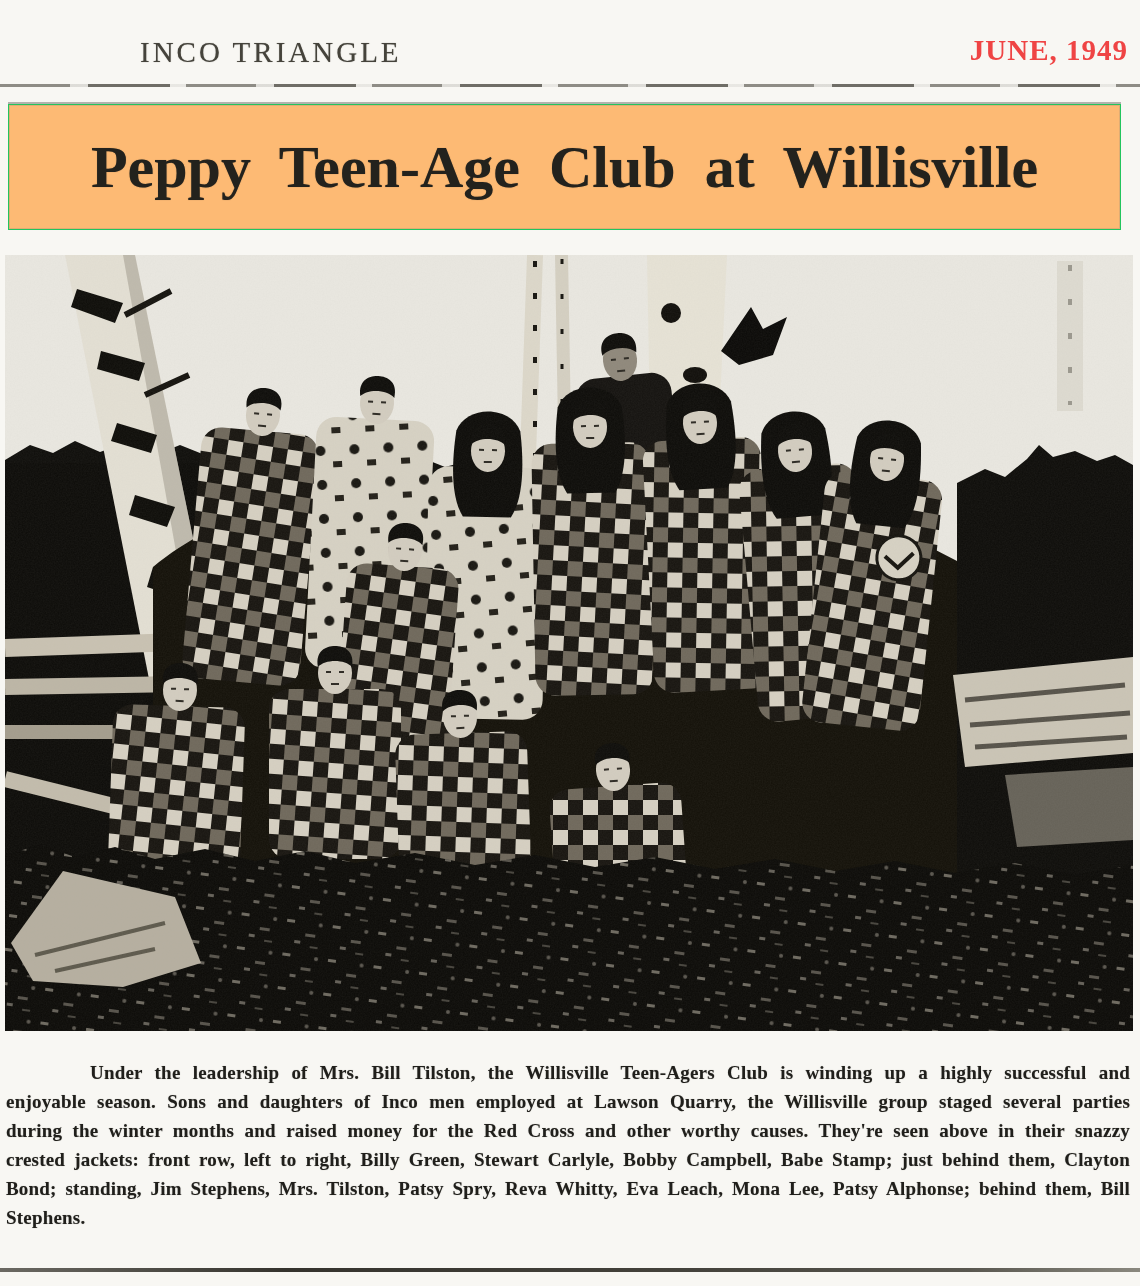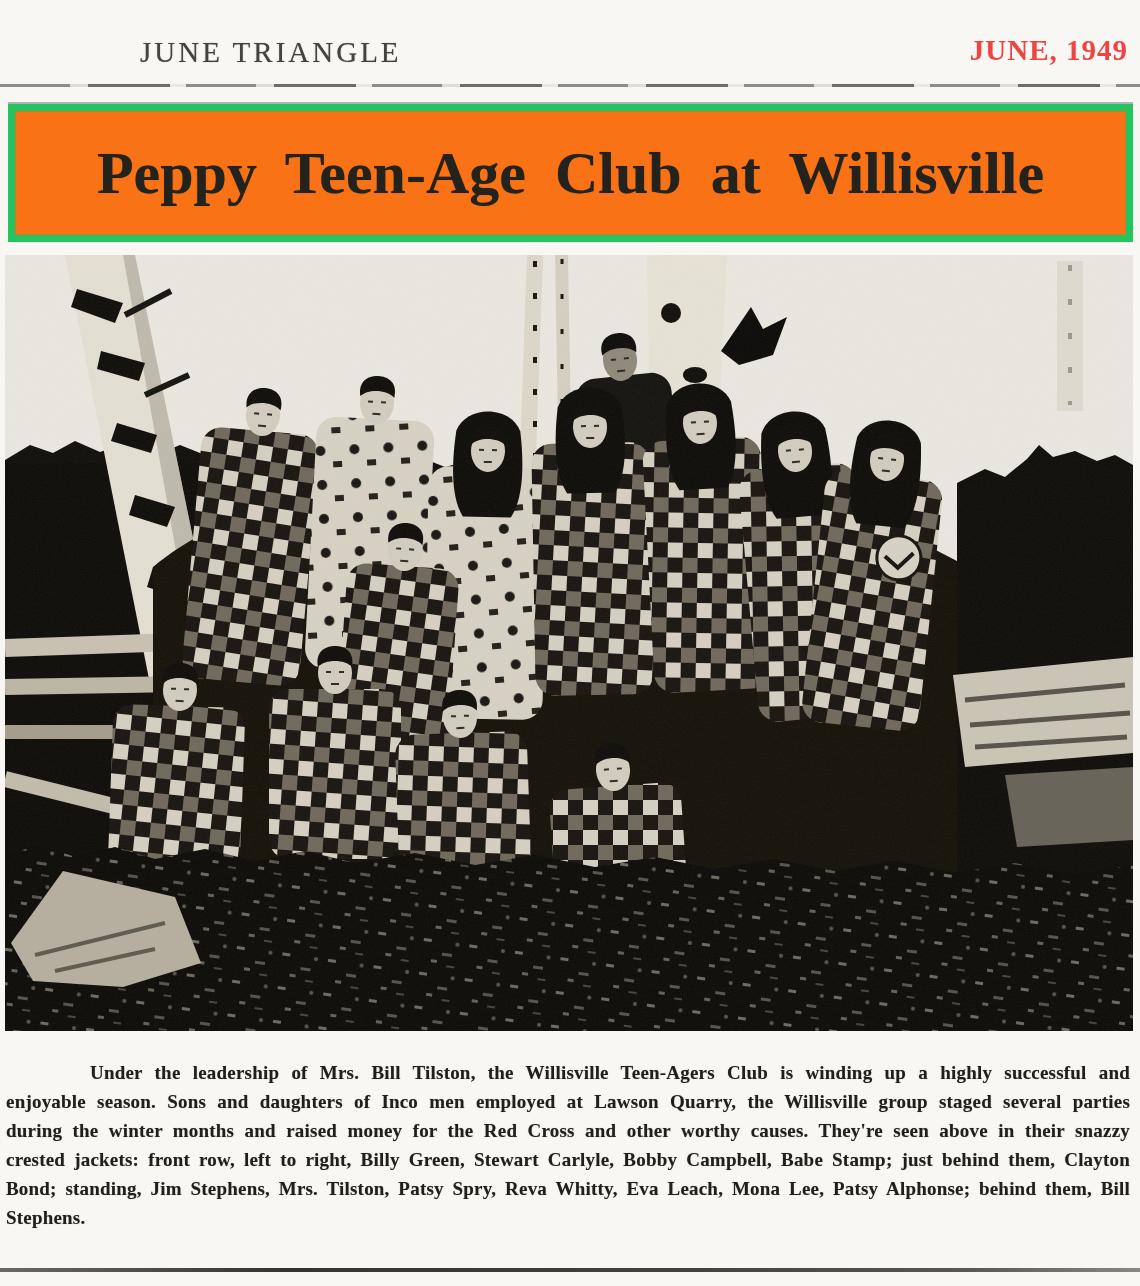--- a/index.html
+++ b/index.html
@@ -24,21 +24,21 @@
   }
   .masthead-rule{
     position:absolute;left:0;top:84px;width:1140px;height:3px;
     background:repeating-linear-gradient(90deg,
       #8e8c85 0 70px, rgba(142,140,133,.25) 70px 88px,
       #6f6d66 88px 170px, rgba(142,140,133,.15) 170px 186px);
   }
   
   .headline-box{
     position:absolute;left:8px;top:104px;width:1111px;height:124px;
-    border:7px solid #22c55e;background:#f97316;
+    border:1px solid #22c55e;background:#fdba74;
     box-shadow:0 -2px 0 rgba(51,49,43,.35), inset 0 0 0 1px rgba(125,122,113,.22);
     display:flex;align-items:center;justify-content:center;
   }
   .headline{
     font-size:60px;font-weight:700;color:#23221d;
     word-spacing:14px;white-space:nowrap;
     text-shadow:0 0 1px rgba(35,34,29,.4);
   }
   
   .photo-wrap{position:absolute;left:5px;top:255px;width:1128px;height:776px;}
@@ -52,21 +52,21 @@
     text-shadow:0 0 1px rgba(32,31,27,.35);
   }
   .bottom-rule{
     position:absolute;left:0;top:1268px;width:1140px;height:4px;
     background:linear-gradient(90deg,#6b6962,#35332d 25%,#44423b 60%,#59574f 85%,#8a887e);
   }
 </style>
 </head>
 <body>
 
-<div class="masthead-left">JUNE TRIANGLE</div>
+<div class="masthead-left">INCO TRIANGLE</div>
 <div class="masthead-right">JUNE, 1949</div>
 <div class="masthead-rule"></div>
 
 <div class="headline-box">
   <div class="headline">Peppy Teen-Age Club at Willisville</div>
 </div>
 
 <div class="photo-wrap">
   <svg viewBox="0 0 1128 776" preserveAspectRatio="none">
     <defs>

